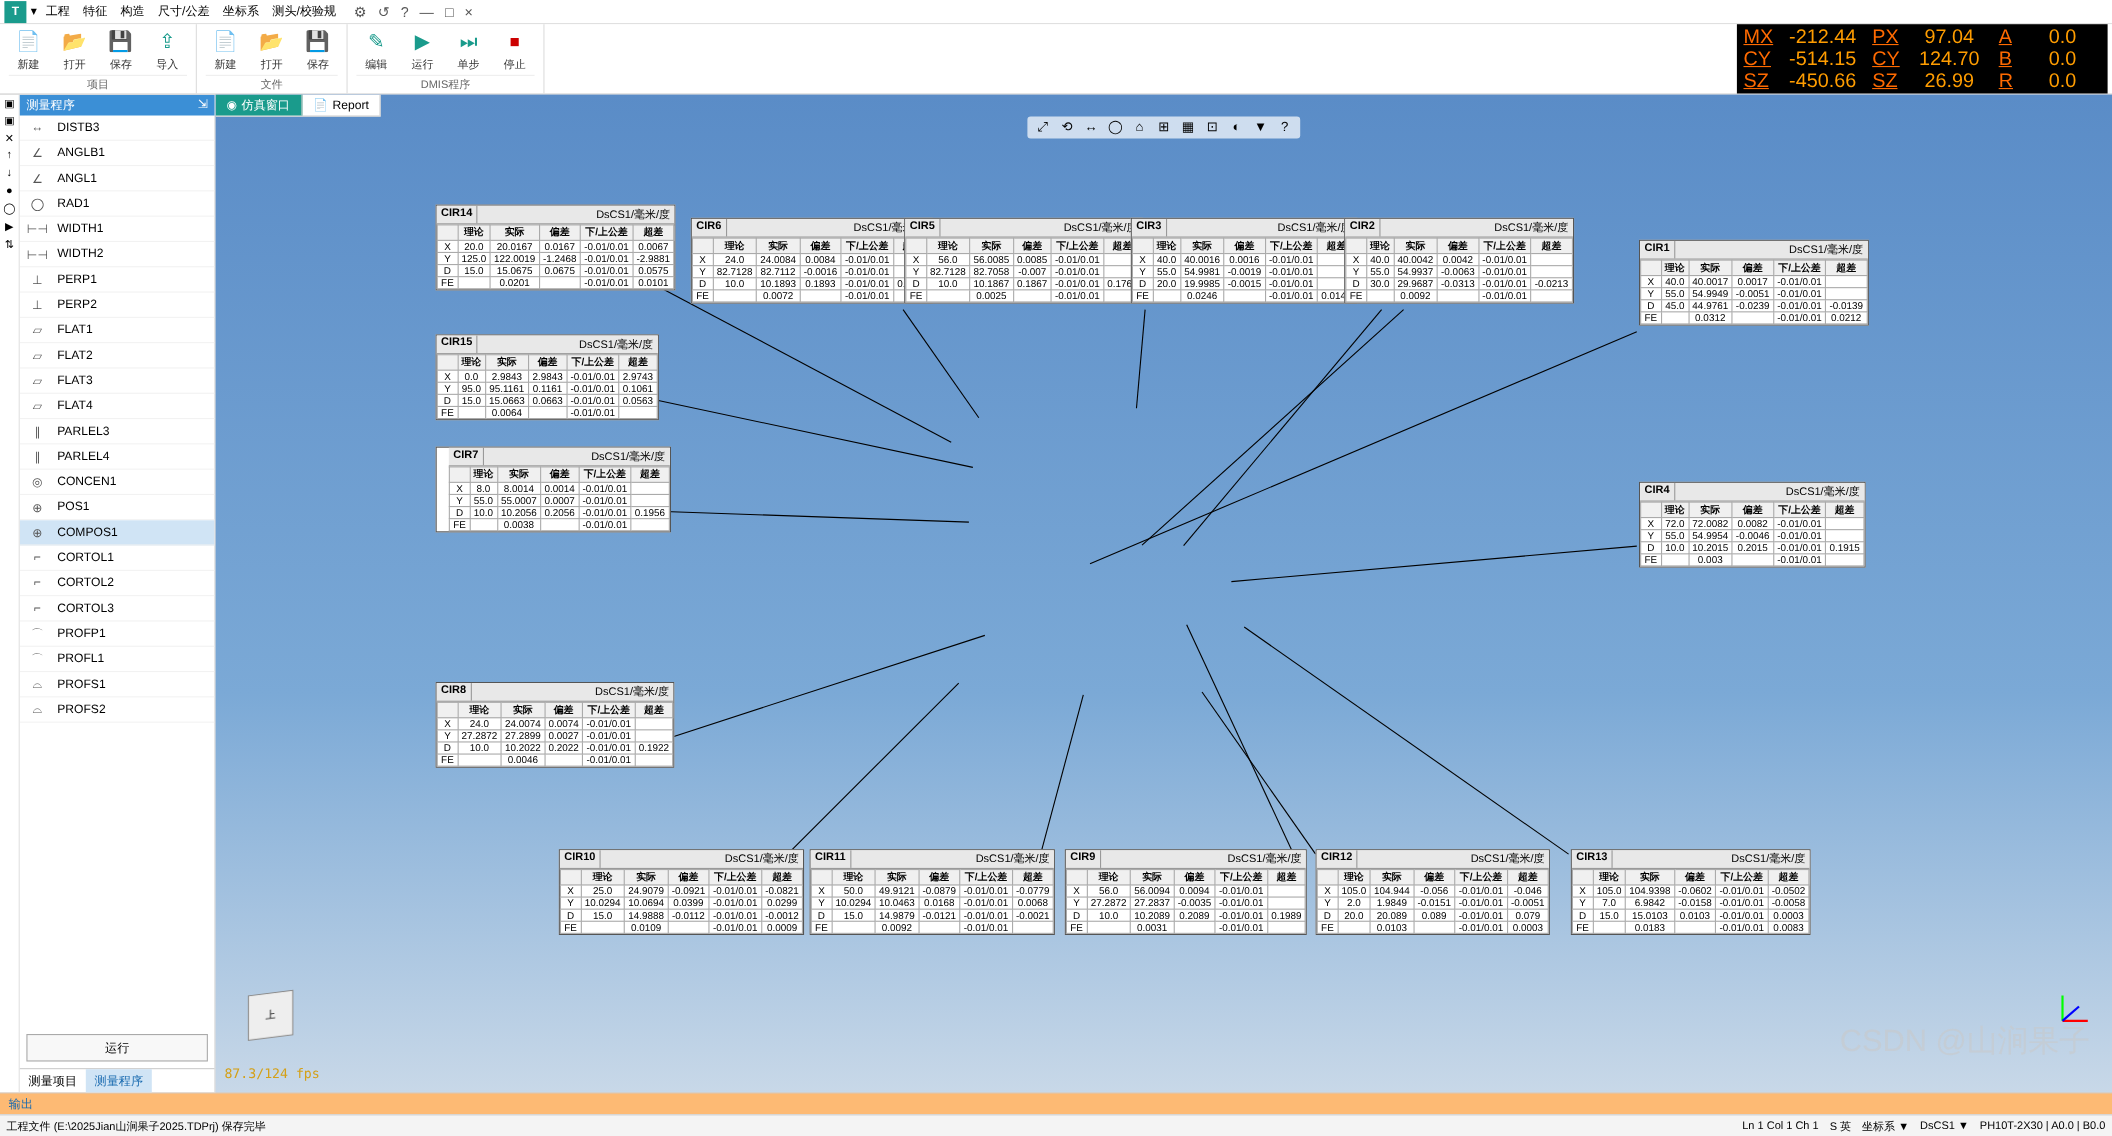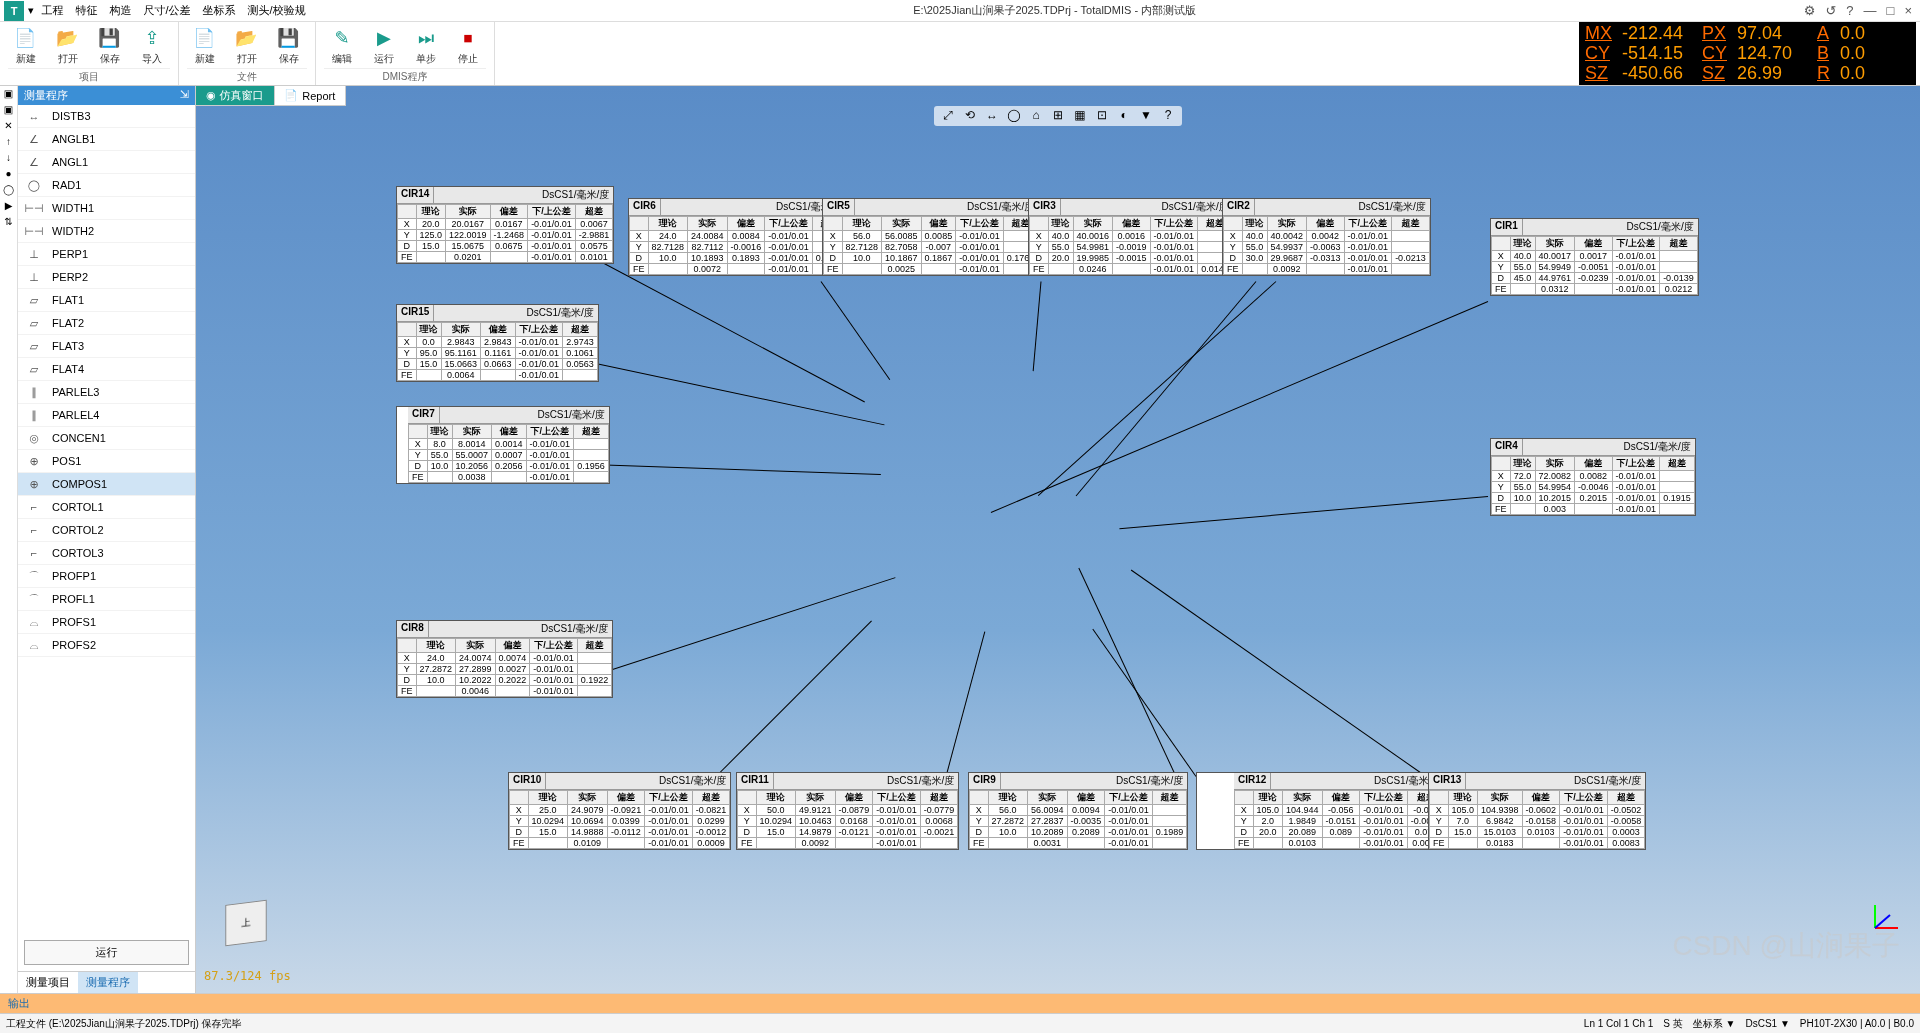--- a/index.html
+++ b/index.html
@@ -12,21 +12,21 @@
 .title-ctrl { display: flex; gap: 10px; padding: 0 8px; font-size: 13px; color: #555; }
 .ribbon { height: 64px; background: #fff; border-bottom: 1px solid #ccc; display: flex; position: relative; }
 .ribbon-group { border-right: 1px solid #ddd; padding: 2px 8px 0; display: flex; flex-direction: column; }
 .ribbon-btns { display: flex; gap: 6px; flex: 1; }
 .ribbon-btn { display: flex; flex-direction: column; align-items: center; width: 36px; cursor: pointer; }
 .rb-icon { width: 28px; height: 28px; display: flex; align-items: center; justify-content: center; font-size: 18px; }
 .rb-lbl { font-size: 10px; color: #333; }
 .ribbon-grp-lbl { text-align: center; font-size: 10px; color: #666; border-top: 1px solid #eee; padding: 1px 0; }
 .dro { position: absolute; right: 4px; top: 0; background: #000; color: #ff9d00; font-family: "Consolas", monospace; font-size: 18px; padding: 2px 6px; line-height: 1.1; display: grid; grid-template-columns: auto auto auto auto auto auto; gap: 0 10px; }
 .dro .lbl { color: #ff6a00; text-decoration: underline; }
-.dro .val { min-width: 70px; text-align: left; }
+.dro .val { min-width: 70px; text-align: center; }
 .main { display: flex; height: calc(100% - 22px - 64px - 20px - 20px); }
 .left-gutter { width: 18px; background: #fff; border-right: 1px solid #ddd; display: flex; flex-direction: column; align-items: center; padding-top: 2px; gap: 4px; }
 .gutter-ico { width: 12px; height: 12px; font-size: 10px; text-align: center; }
 .feature-panel { width: 178px; background: #fff; border-right: 1px solid #ccc; display: flex; flex-direction: column; }
 .panel-hdr { background: #3b8fd6; color: #fff; padding: 2px 6px; font-size: 11px; display: flex; justify-content: space-between; }
 .feat-list { flex: 1; overflow: auto; }
 .feat-item { display: flex; align-items: center; padding: 3px 6px; gap: 8px; border-bottom: 1px solid #f2f2f2; cursor: pointer; }
 .feat-item.sel { background: #d0e4f5; }
 .feat-ico { width: 20px; height: 16px; display: inline-flex; align-items: center; justify-content: center; color: #555; }
 .run-btn { margin: 6px; padding: 4px; text-align: center; border: 1px solid #aaa; background: #f8f8f8; cursor: pointer; }
@@ -70,21 +70,20 @@
   <span class="app-icon">T</span>
   <span>▾</span>
   <div class="menu" id="menu">
       <span>工程</span>
       <span>特征</span>
       <span>构造</span>
       <span>尺寸/公差</span>
       <span>坐标系</span>
       <span>测头/校验规</span>
     </div>
-  <div class="title-path">E:\2025Jian山涧果子2025.TDPrj - TotalDMIS - 内部测试版</div>
   <div class="title-ctrl" id="title-ctrl">
       <span>⚙</span>
       <span>↺</span>
       <span>?</span>
       <span>—</span>
       <span>□</span>
       <span>×</span>
     </div>
 </div>
 
@@ -981,21 +980,21 @@
                 <td>FE</td>
                 <td></td>
                 <td>0.0031</td>
                 <td></td>
                 <td>-0.01/0.01</td>
                 <td></td>
               </tr>
             </tbody>
           </table>
         </div>
-        <div class="callout" style="left: 1000px; top: 686px; padding-left: 37px;">
+        <div class="callout" style="left: 1000px; top: 686px;">
           <div class="callout-hdr">
             <span class="co-name">CIR12</span>
             <span class="co-cs">DsCS1/毫米/度</span>
           </div>
           <table>
             <tbody>
               <tr>
                 <th></th>
                 <th>理论</th>
                 <th>实际</th>

